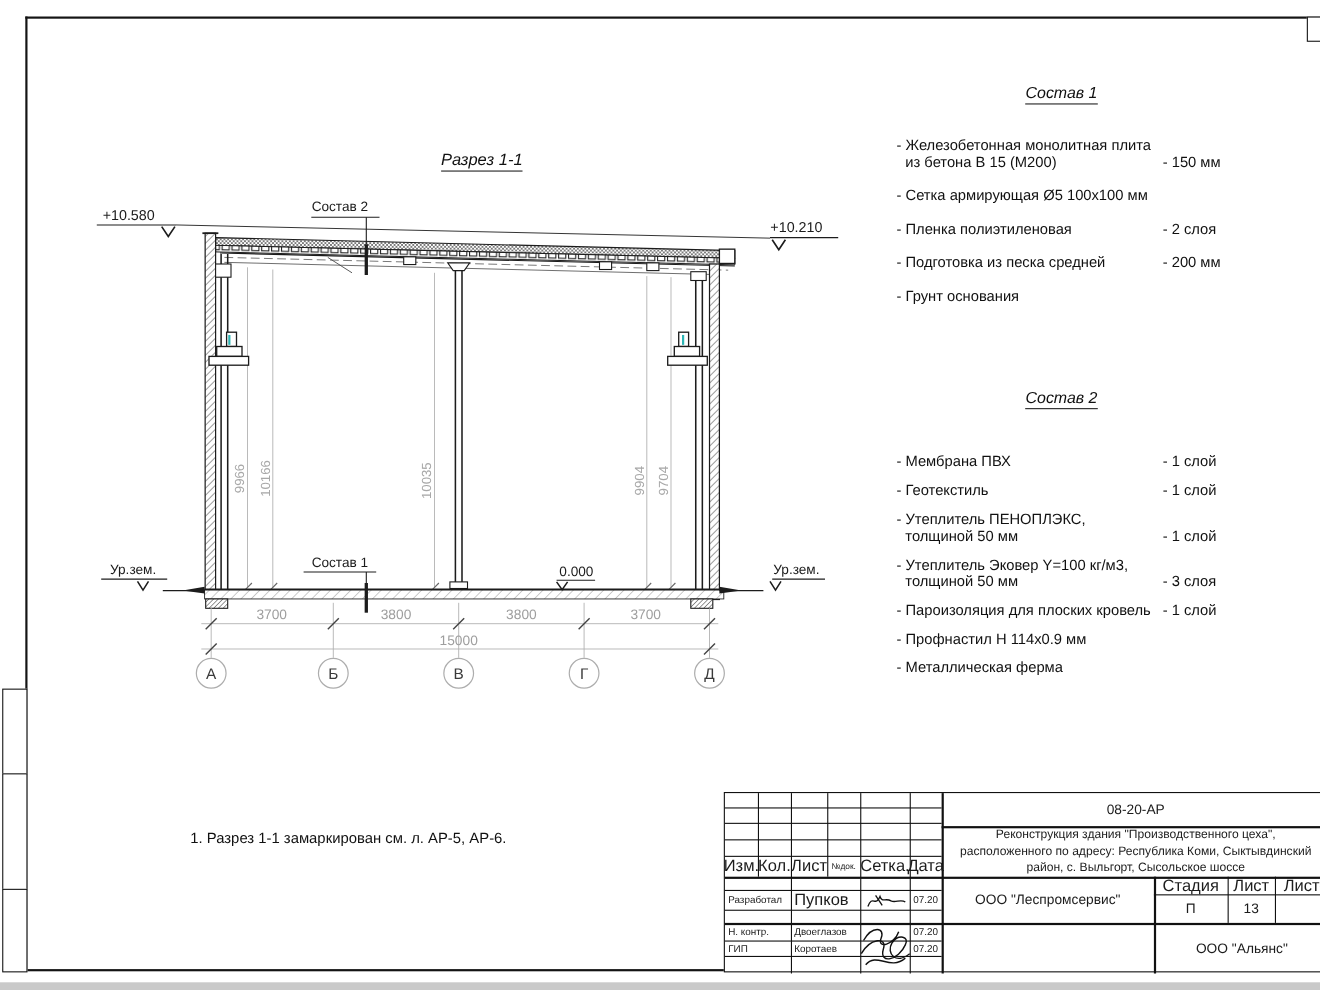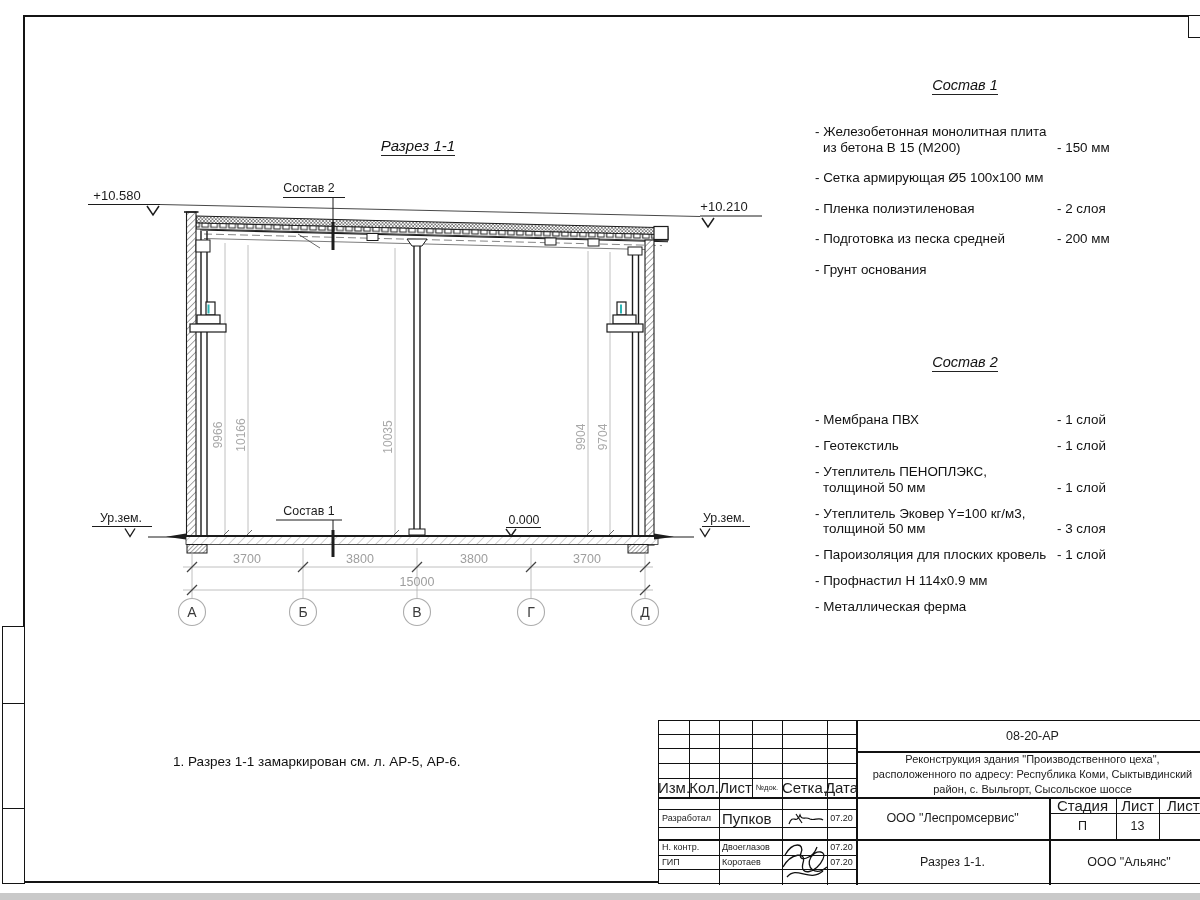--- a/index.html
+++ b/index.html
@@ -226,21 +226,21 @@
         <circle cx="531" cy="612" r="13.5"></circle>
       <circle cx="645" cy="612" r="13.5"></circle>
     </g>
     <text class="st-ax" x="192" y="617" text-anchor="middle">А</text>
     <text class="st-ax" x="303" y="617" text-anchor="middle">Б</text>
     <text class="st-ax" x="417" y="617" text-anchor="middle">В</text>
     <text class="st-ax" x="531" y="617" text-anchor="middle">Г</text>
     <text class="st-ax" x="645" y="617" text-anchor="middle">Д</text>
   </svg>
 
-  <div class="abs" style="left:378px;top:137px;width:80px;text-align:center;">
+  <div class="abs" style="left:398px;top:137px;width:80px;text-align:center;">
     <span class="h-italic" style="display:inline-block;font-size:15px;">Разрез 1-1</span>
   </div>
 
   <div class="abs" style="left:928px;top:76px;width:74px;text-align:center;">
     <span class="h-italic" style="display:inline-block;">Состав 1</span>
   </div>
   <div class="slist" style="left:815px;top:124px;">
     <div class="sitem mb15">
       <div>- Железобетонная  монолитная плита</div>
         <div class="l2">из бетона В 15 (М200)</div>
@@ -365,18 +365,17 @@
       <div>Реконструкция здания "Производственного цеха",</div>
       <div style="white-space:nowrap;">расположенного по адресу: Республика Коми, Сыктывдинский</div>
       <div>район, с. Выльгорт, Сысольское шоссе</div>
     </div>
     <div class="cell f12" style="left:197px;top:76px;width:193px;height:42px;">ООО "Леспромсервис"</div>
     <div class="cell f11" style="left:390px;top:76px;width:67px;height:16px;">Стадия</div>
     <div class="cell f11" style="left:457px;top:76px;width:43px;height:16px;">Лист</div>
     <div class="cell f11" style="left:500px;top:76px;width:50px;height:16px;justify-content:flex-start;padding-left:8px;">Листов</div>
     <div class="cell f12" style="left:390px;top:92px;width:67px;height:26px;">П</div>
     <div class="cell f12" style="left:457px;top:92px;width:43px;height:26px;">13</div>
-    <div class="cell f12" style="left:197px;top:118px;width:193px;height:46px;">Разрез 1-1.</div>
     <div class="cell f12" style="left:390px;top:118px;width:160px;height:46px;">ООО "Альянс"</div>
   </div>
 
   <div class="strip"></div>
 </div>
 
 </body></html>

